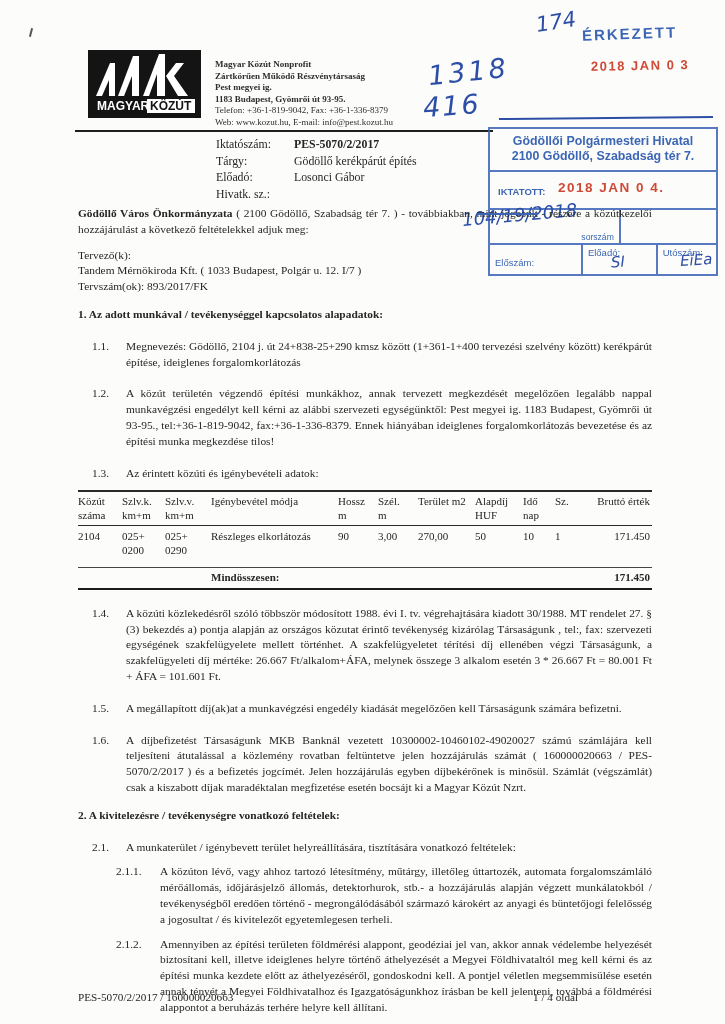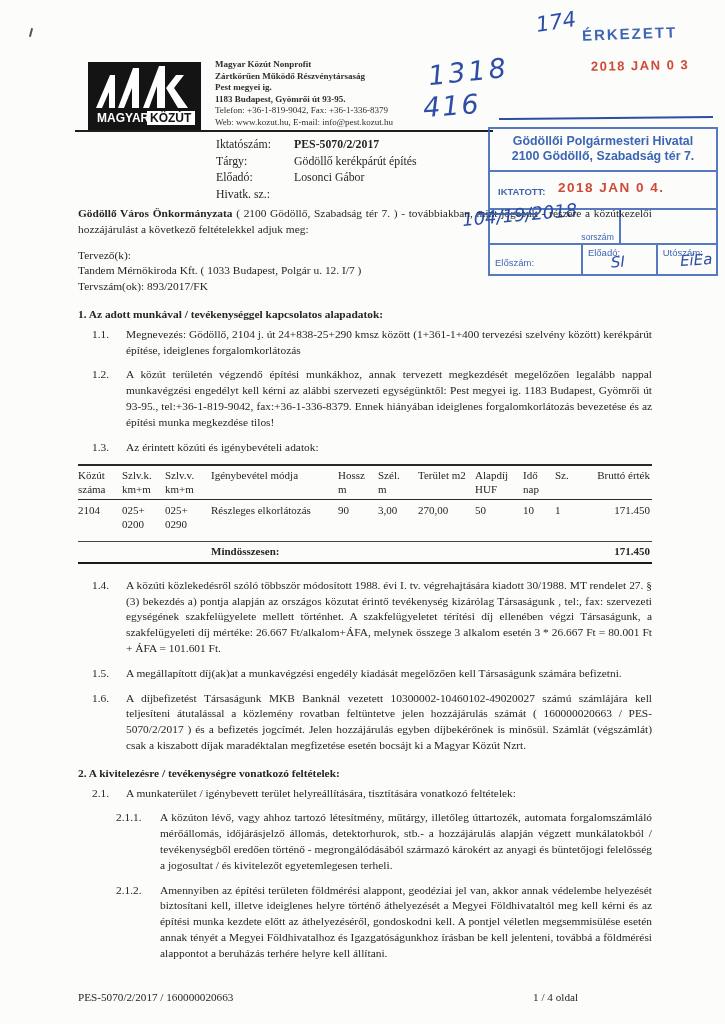--- a/index.html
+++ b/index.html
@@ -2,21 +2,21 @@
 <html lang="hu"><head>
 <meta charset="utf-8">
 <style>
   html,body{margin:0;padding:0;}
   body{background:#e8e8e6;font-family:"Liberation Serif",serif;}
   .page{position:relative;width:725px;height:1024px;margin:0 auto;background:#fcfcfa;
         color:#262626;overflow:hidden;box-shadow:0 0 6px rgba(0,0,0,.35);}
 
   
   .pen-mark{position:absolute;left:30px;top:28px;width:2px;height:9px;background:#555;transform:rotate(14deg);}
-  .logo{position:absolute;left:88px;top:62px;width:132px;height:68px;}
+  .logo{position:absolute;left:88px;top:50px;width:132px;height:68px;}
   .company{position:absolute;left:215px;top:59px;font-size:9px;line-height:11.6px;color:#2e2e2e;}
   .company .b{font-weight:bold;}
   .hand{color:#2d4ea6;font-family:"DejaVu Sans",sans-serif;font-style:italic;}
   .hand-174{position:absolute;left:536px;top:10px;font-size:21px;transform:rotate(-9deg);}
   .hand-1318{position:absolute;left:428px;top:56px;font-size:27px;letter-spacing:3px;transform:rotate(-6deg);}
   .hand-416{position:absolute;left:423px;top:90px;font-size:27px;letter-spacing:2px;transform:rotate(-4deg);}
   .hand-line{position:absolute;left:499px;top:117px;width:214px;height:2px;background:#2d4ea6;transform:rotate(-.6deg);}
   .erkezett{position:absolute;left:582px;top:25px;font-family:"Liberation Sans",sans-serif;
             font-weight:bold;font-size:15px;letter-spacing:2px;color:#3c66b5;transform:rotate(-2deg);}
   .red-stamp{font-family:"Liberation Sans",sans-serif;font-weight:bold;color:#cf4a36;letter-spacing:1.5px;}
@@ -55,21 +55,21 @@
   
   .content{position:absolute;left:78px;top:206px;width:574px;height:782px;
            font-size:11.4px;line-height:15.8px;text-align:justify;}
   .title{text-align:center;font-weight:bold;font-size:17px;letter-spacing:.5px;
          text-decoration:underline;text-underline-offset:3px;margin:2px 0 16px;word-spacing:6px;}
   .para{margin:0 0 10px;}
   .b{font-weight:bold;}
   .struck{text-decoration:line-through;text-decoration-color:#3c66b5;text-decoration-thickness:2px;}
   .blk{margin:0 0 12px;}
   .sec-head{font-weight:bold;margin:12px 0 4px;}
-  .item{display:flex;margin:4px 0 9px;}
+  .item{display:flex;margin:16px 0 9px;}
   .item .num{flex:0 0 34px;padding-left:14px;box-sizing:content-box;}
   .item .txt{flex:1;}
   .item2{display:flex;margin:0 0 9px;}
   .item2 .num{flex:0 0 44px;padding-left:38px;box-sizing:content-box;}
   .item2 .txt{flex:1;}
 
   
   table.data{width:100%;border-collapse:collapse;font-size:11px;line-height:13.5px;
              margin:4px 0 14px;border-top:2px solid #2a2a2a;}
   table.data th{font-weight:normal;text-align:left;vertical-align:top;

